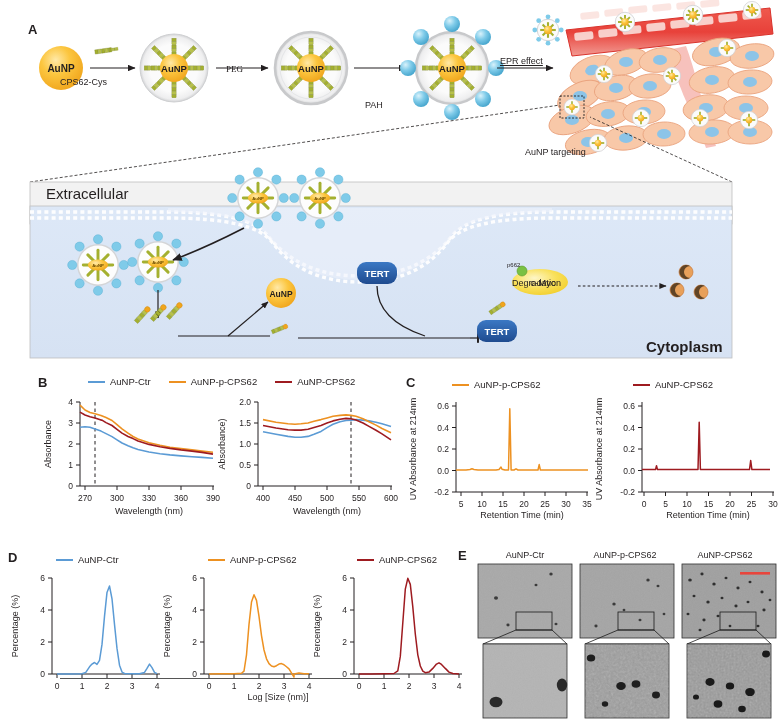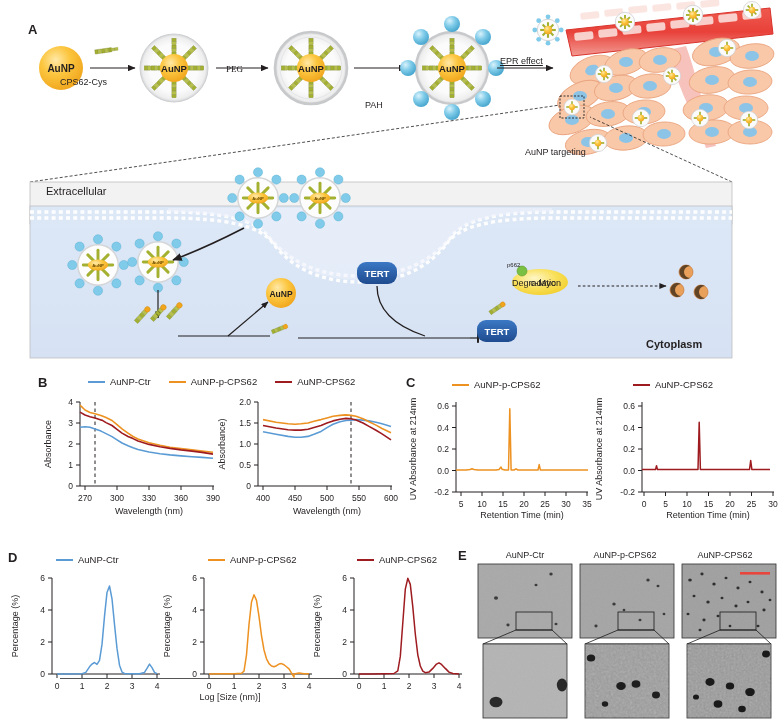--- a/index.html
+++ b/index.html
@@ -2,21 +2,21 @@
 <html><head>
 <meta charset="utf-8">
 <style>
   html,body{margin:0;padding:0;background:#fff;}
   body{width:779px;height:722px;position:relative;overflow:hidden;
        font-family:"Liberation Sans","DejaVu Sans",sans-serif;color:#231f20;}
   .fig{position:absolute;inset:0;}
   .abs{position:absolute;}
   .panel-letter{font-size:13px;font-weight:bold;color:#231f20;}
   .lbl{font-size:9px;color:#231f20;white-space:nowrap;}
-  .lbl11{font-size:11px;color:#231f20;white-space:nowrap;text-align:right;}
+  .lbl11{font-size:15px;color:#231f20;white-space:nowrap;text-align:right;}
   .tick{font-size:8.5px;fill:#231f20;}
   .axis-title{font-size:9px;fill:#231f20;}
   .legend-row{display:flex;align-items:center;gap:5px;}
   .legend-line{width:17px;height:2px;display:inline-block;}
   .legend-txt{font-size:9.5px;color:#231f20;white-space:nowrap;}
   svg{display:block;overflow:visible;}
   .tem-title{font-size:9px;color:#231f20;text-align:center;white-space:nowrap;}
 </style>
 </head>
 <body>
@@ -918,21 +918,21 @@
       </g>
       <text class="axis-title" x="10" y="56" text-anchor="middle" transform="rotate(-90 10 56)" font-family="Liberation Sans, sans-serif">Percentage (%)</text>
     </g>
     <path d="M49,104 L61,104 L74,103.8 L84,103.5 L87.8,100.8 L90.3,86.4 L92.8,52.8 L95.3,19.2
              L97.8,8.3 L100.3,14.4 L102.8,36.8 L105.3,64.0 L107.8,84.8 L110.3,96.0 L112.8,101.1
              L115.3,102.7 L119,102.1 L122.8,98.4 L126.5,94.1 L129,92.8 L131.5,94.4 L135.3,98.4
              L139,102.1 L142.8,103.5 L146.5,103.8 L149,104" fill="none" stroke="#9e1b20" stroke-width="1.5" stroke-linejoin="round"></path>
   </svg>
 
   <div class="abs" style="left:60px;top:678px;width:340px;height:1px;background:#555;"></div>
-  <div class="abs lbl" style="left:0;top:692px;width:460px;text-align:center;">Log [Size (nm)]</div>
+  <div class="abs lbl" style="left:0;top:692px;width:460px;text-align:center;padding-left:48px;">Log [Size (nm)]</div>
 
   <div class="abs" style="left:458px;top:546px;">
     <span class="panel-letter">E</span>
   </div>
 
   <div class="abs" style="left:478px;top:550px;width:298px;display:flex;gap:6px;">
     <div class="tem-title" style="width:94px;">AuNP-Ctr</div>
     <div class="tem-title" style="width:94px;">AuNP-p-CPS62</div>
     <div class="tem-title" style="width:94px;">AuNP-CPS62</div>
   </div>

